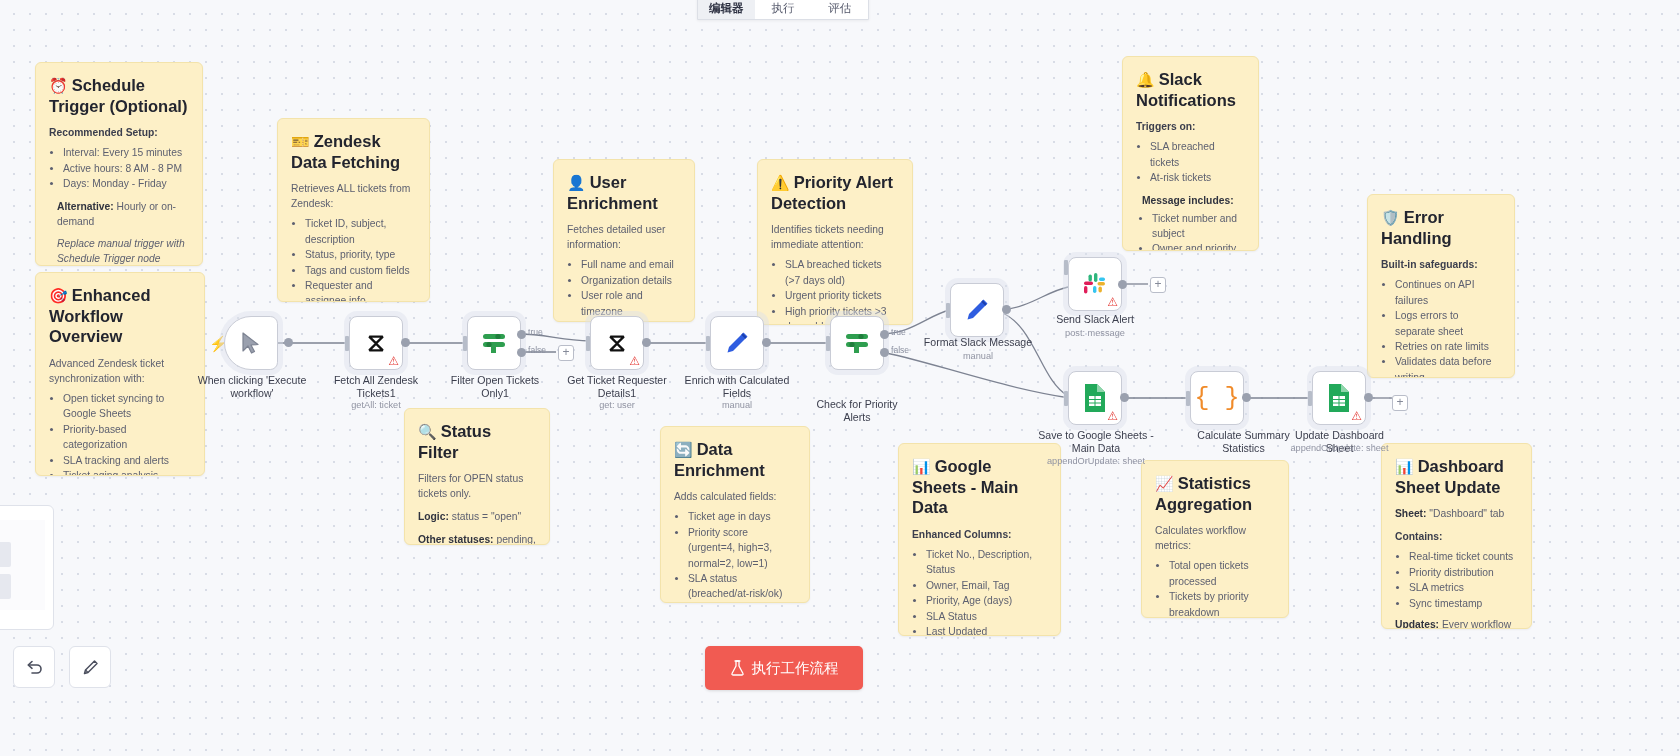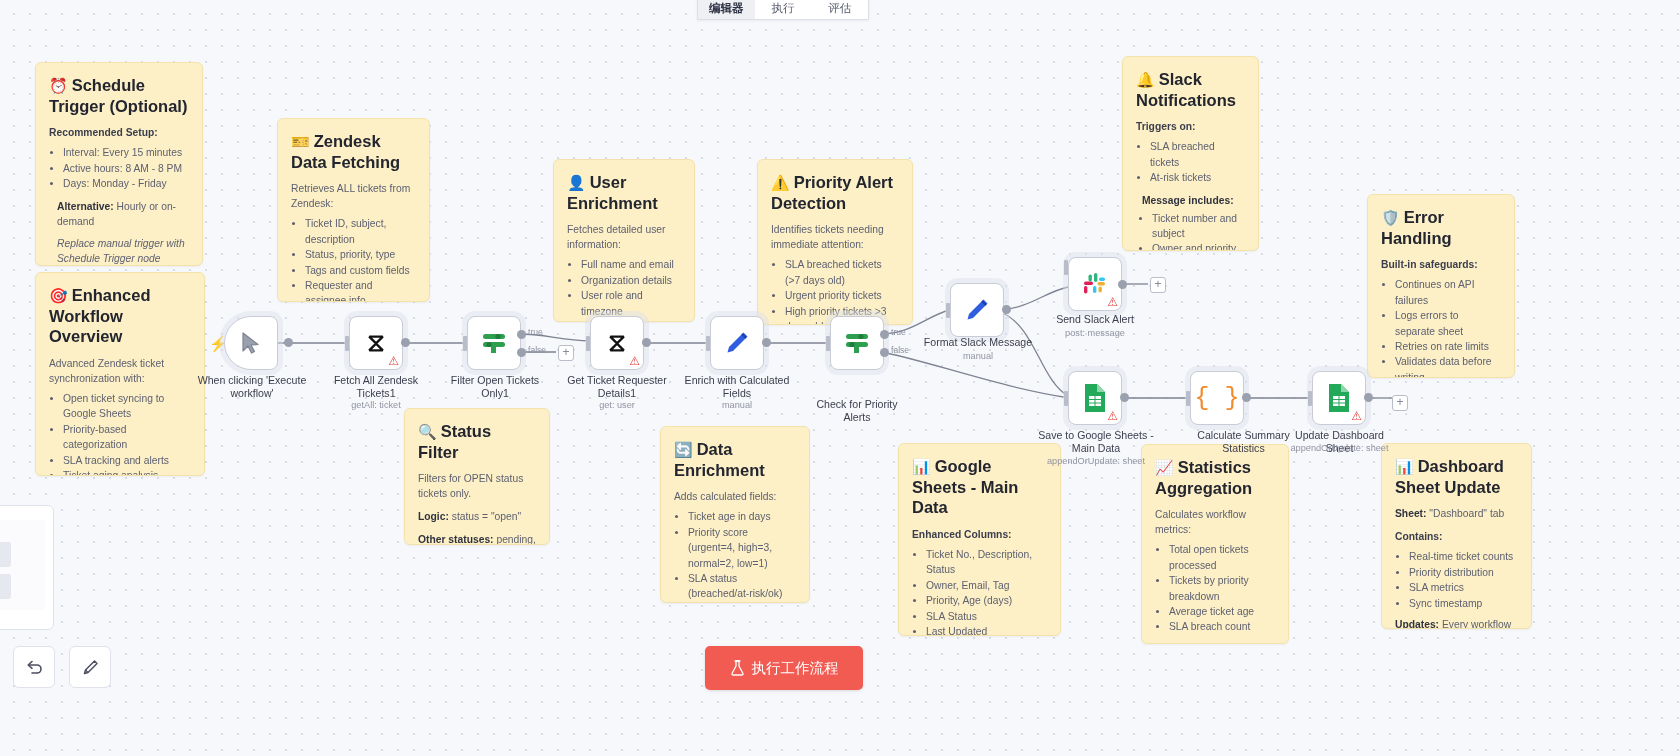--- a/index.html
+++ b/index.html
@@ -302,21 +302,21 @@
     <ul>
       <li>Ticket No., Description, Status</li>
       <li>Owner, Email, Tag</li>
       <li>Priority, Age (days)</li>
       <li>SLA Status</li>
       <li>Last Updated</li>
     </ul>
 
   </div>
 
-  <div class="sticky" style="left:1141px; top:444px; width:148px; height:200px;">
+  <div class="sticky" style="left:1141px; top:460px; width:148px; height:158px;">
     <span class="s-title"><span class="emo">📈</span><span>Statistics Aggregation</span></span>
     <div class="lead">Calculates workflow metrics:</div>
     <ul>
       <li>Total open tickets processed</li>
       <li>Tickets by priority breakdown</li>
       <li>Average ticket age</li>
       <li>SLA breach count</li>
 
     </ul>
 

